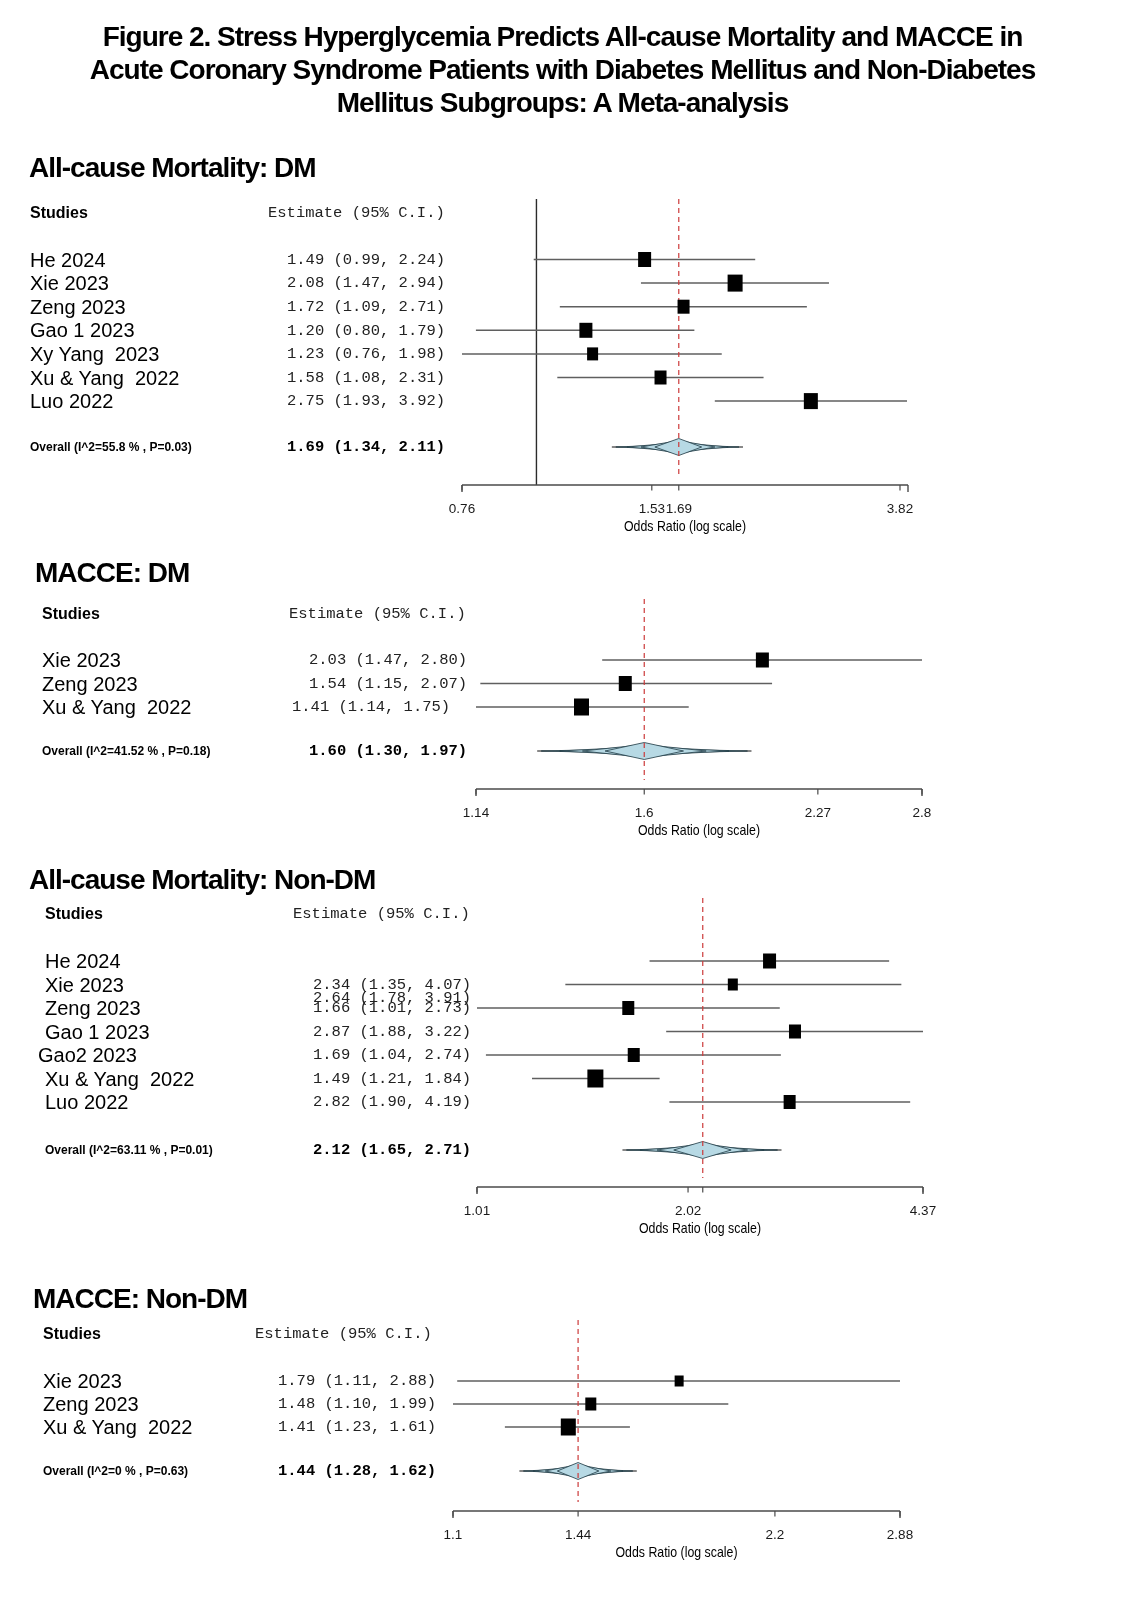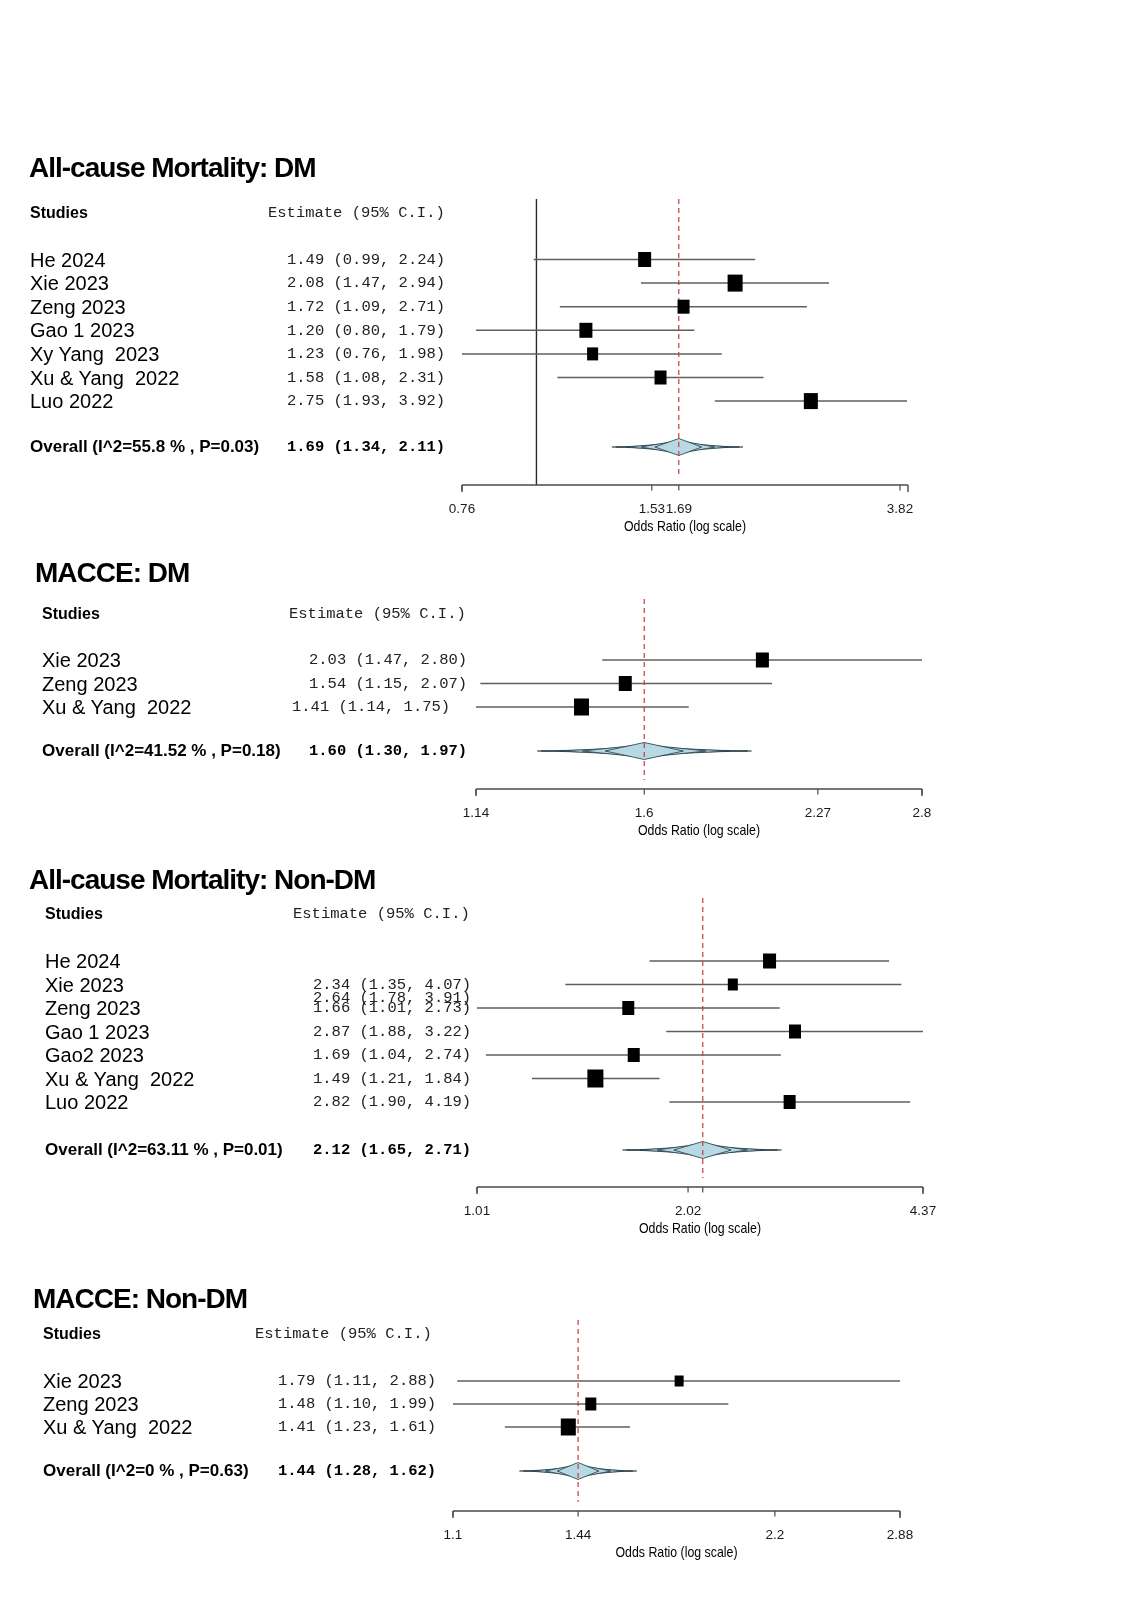--- a/index.html
+++ b/index.html
@@ -5,29 +5,32 @@
   html,body{margin:0;padding:0;background:#fff;}
   .page{position:relative;width:1125px;height:1600px;background:#ffffff;overflow:hidden;
         font-family:"Liberation Sans",sans-serif;color:#000;}
   .title{position:absolute;top:20px;left:0;width:100%;text-align:center;
          font-weight:700;font-size:28px;line-height:1.18;letter-spacing:-1px;white-space:pre-line;}
   .h2{position:absolute;font-weight:700;font-size:28px;letter-spacing:-1px;white-space:pre;line-height:32px;}
   .colhead{position:absolute;font-weight:700;font-size:16px;white-space:pre;line-height:20px;}
   .mono{font-family:"Liberation Mono","DejaVu Sans Mono",monospace;font-weight:400;font-size:15.5px;color:#222;}
   .lbl{position:absolute;font-size:20px;white-space:pre;line-height:20px;color:#000;}
   .est{position:absolute;white-space:pre;line-height:20px;}
-  .overall-lbl{position:absolute;font-weight:700;font-size:17px;white-space:pre;line-height:20px;}
+  .overall-lbl{position:absolute;font-weight:700;font-size:12px;white-space:pre;line-height:20px;}
   .overall-est{position:absolute;font-family:"Liberation Mono","DejaVu Sans Mono",monospace;
                font-weight:700;font-size:15.5px;white-space:pre;line-height:20px;color:#000;}
   #plot{position:absolute;left:0;top:0;}
 </style>
 </head>
 <body>
 
 <div class="page">
+  <div class="title">Figure 2. Stress Hyperglycemia Predicts All-cause Mortality and MACCE in
+Acute Coronary Syndrome Patients with Diabetes Mellitus and Non-Diabetes
+Mellitus Subgroups: A Meta-analysis</div>
   <div id="panels">
       <div class="h2" style="left: 29px; top: 152px;">All-cause Mortality: DM</div>
       <div class="colhead" style="left: 30px; top: 203px;">Studies</div>
       <div class="colhead mono" style="left: 268px; top: 203px;">Estimate (95% C.I.)</div>
       <div class="lbl" style="left: 30px; top: 249.5px;">He 2024</div>
       <div class="est mono" style="left: 287px; top: 249.5px;">1.49 (0.99, 2.24)</div>
       <div class="lbl" style="left: 30px; top: 273.1px;">Xie 2023</div>
       <div class="est mono" style="left: 287px; top: 273.1px;">2.08 (1.47, 2.94)</div>
       <div class="lbl" style="left: 30px; top: 296.7px;">Zeng 2023</div>
       <div class="est mono" style="left: 287px; top: 296.7px;">1.72 (1.09, 2.71)</div>
@@ -56,21 +59,21 @@
       <div class="colhead" style="left: 45px; top: 904px;">Studies</div>
       <div class="colhead mono" style="left: 293px; top: 904px;">Estimate (95% C.I.)</div>
       <div class="lbl" style="left: 45px; top: 951px;">He 2024</div>
       <div class="est mono" style="left: 313px; top: 951px; margin-top: 37px;">2.64 (1.78, 3.91)</div>
       <div class="lbl" style="left: 45px; top: 974.5px;">Xie 2023</div>
       <div class="est mono" style="left: 313px; top: 974.5px;">2.34 (1.35, 4.07)</div>
       <div class="lbl" style="left: 45px; top: 998px;">Zeng 2023</div>
       <div class="est mono" style="left: 313px; top: 998px;">1.66 (1.01, 2.73)</div>
       <div class="lbl" style="left: 45px; top: 1021.5px;">Gao 1 2023</div>
       <div class="est mono" style="left: 313px; top: 1021.5px;">2.87 (1.88, 3.22)</div>
-      <div class="lbl" style="left: 45px; top: 1045px;">Gao2 2023</div>
+      <div class="lbl" style="left: 38px; top: 1045px;">Gao2 2023</div>
       <div class="est mono" style="left: 313px; top: 1045px;">1.69 (1.04, 2.74)</div>
       <div class="lbl" style="left: 45px; top: 1068.5px;">Xu &amp; Yang  2022</div>
       <div class="est mono" style="left: 313px; top: 1068.5px;">1.49 (1.21, 1.84)</div>
       <div class="lbl" style="left: 45px; top: 1092px;">Luo 2022</div>
       <div class="est mono" style="left: 313px; top: 1092px;">2.82 (1.90, 4.19)</div>
       <div class="overall-lbl" style="left: 45px; top: 1140px;">Overall (I^2=63.11 % , P=0.01)</div>
       <div class="overall-est" style="left: 313px; top: 1140px;">2.12 (1.65, 2.71)</div>
       <div class="h2" style="left: 33px; top: 1283px;">MACCE: Non-DM</div>
       <div class="colhead" style="left: 43px; top: 1324px;">Studies</div>
       <div class="colhead mono" style="left: 255px; top: 1324px;">Estimate (95% C.I.)</div>

